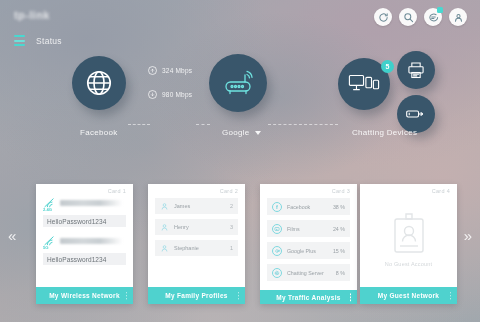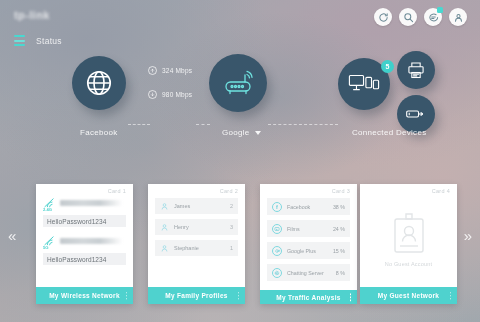--- a/index.html
+++ b/index.html
@@ -312,21 +312,21 @@
     <span>980 Mbps</span>
   </div>
 </div>
 
 <div id="captions">
   <span class="caption" id="cap-internet">Facebook</span>
   <span class="caption" id="cap-router">
     <span>Google</span>
     <span class="chev-d"></span>
   </span>
-  <span class="caption" id="cap-devices">Connected Devices</span>
+  <span class="caption" id="cap-devices">Chatting Devices</span>
 </div>
 
 <div id="cards">
 
   <div class="card" id="card-1">
     <div class="card-body">
       <span class="card-num">Card 1</span>
 
       <div class="wifi-block">
         <div class="wifi-head">

